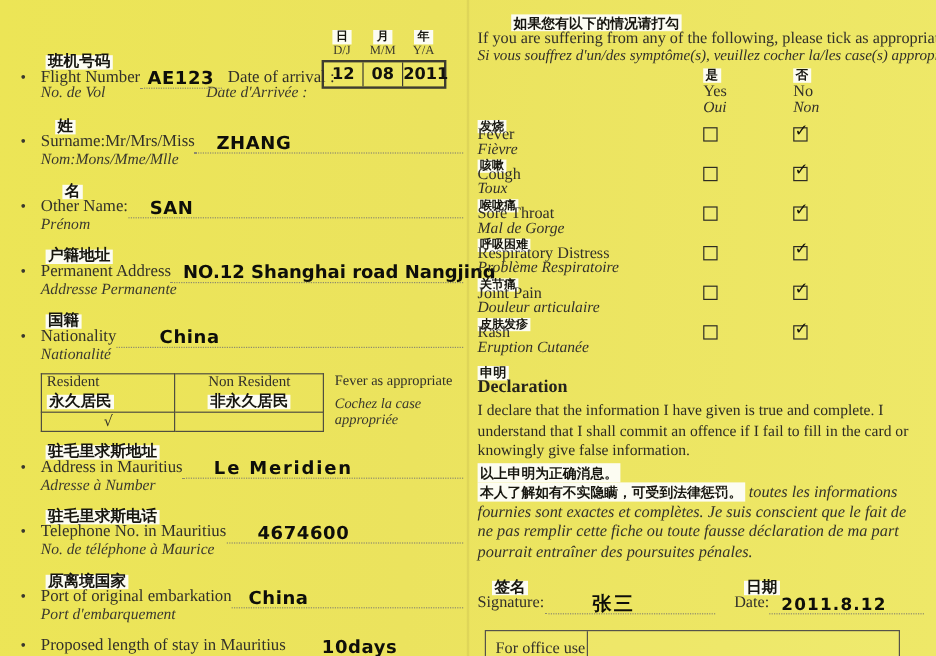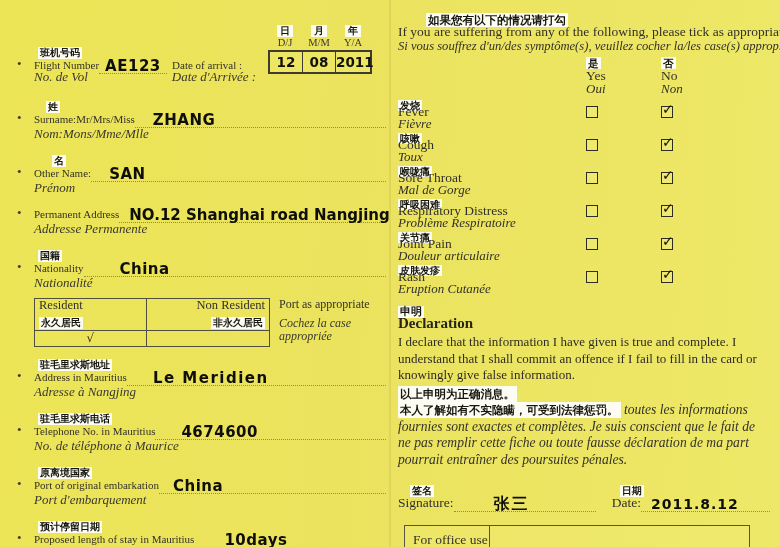--- a/index.html
+++ b/index.html
@@ -9,24 +9,24 @@
     background:linear-gradient(93deg,#ece556 0%,#ebe35e 45%,#eee868 100%);
     font-family:"Liberation Serif","DejaVu Serif",serif;
     color:#32302a;
   }
   .fold{position:absolute;left:389px;top:0;bottom:0;width:2px;background:rgba(110,100,40,0.10);}
 
   
   .hl{
     background:#fcfcf2;color:#17160f;
     font-family:"DejaVu Sans","Liberation Sans",sans-serif;
-    font-weight:bold;font-size:10px;line-height:12px;
+    font-weight:bold;font-size:13px;line-height:12px;
     padding:0 2px;display:inline-block;white-space:nowrap;
   }
-  .en{font-size:11px;line-height:14px;color:#33312a;white-space:nowrap;}
+  .en{font-size:14px;line-height:14px;color:#33312a;white-space:nowrap;}
   .fr{font-style:italic;font-size:13px;line-height:14px;color:#3a382e;white-space:nowrap;}
   .leader{flex:1;border-bottom:1px dotted #8d8a6c;min-width:20px;position:relative;}
   .value{
     font-family:"DejaVu Sans","Liberation Sans",sans-serif;font-weight:bold;
     font-size:15px;line-height:14px;color:#0e0e0a;letter-spacing:0.5px;
     position:relative;bottom:-2px;padding-left:18px;white-space:nowrap;display:inline-block;
   }
 
   
   .col-left{position:absolute;left:12px;top:16px;width:374px;}
@@ -47,21 +47,21 @@
       font-family:"DejaVu Sans","Liberation Sans",sans-serif;font-weight:bold;
       font-size:13.5px;line-height:20px;color:#12110d;border-right:1.5px solid #3e3c30;}
   .dc:last-child{border-right:none;}
   .arrival-label{margin-left:5px;margin-right:2px;}
   .flight-leader{max-width:68px;}
 
   .res-wrap{display:flex;margin-top:10px;padding-left:22px;}
   .res-table{border-collapse:collapse;}
   .res-table td{border:1px solid #504e40;padding:0 4px;vertical-align:top;margin-left:24px;}
   .res-td-l{width:108px;}
-  .res-td-r{width:120px;text-align:right;}
+  .res-td-r{width:120px;text-align:center;}
   .res-en{font-size:12.5px;line-height:13px;}
   .res-mark-row td{height:15px;text-align:center;
       font-family:"DejaVu Sans","Liberation Sans",sans-serif;font-size:12px;line-height:15px;}
   .tick-note{margin-left:9px;width:112px;}
   .tick-en{font-size:12px;line-height:13px;}
   .tick-fr{font-style:italic;font-size:12px;line-height:13px;color:#3a382e;}
 
   
   .col-right{position:absolute;left:398px;top:10px;width:372px;}
   .instr-cn{height:15px;margin-left:28px;}
@@ -169,20 +169,21 @@
       <div class="cn-row" style="padding-left:40px;"><span class="hl">名</span></div>
       <div class="main-row">
         <span class="bullet"></span>
         <span class="en">Other Name:</span>
         <span class="leader"><span class="value">SAN</span></span>
       </div>
       <div class="fr-row"><span class="fr">Prénom</span></div>
     </div>
 
     <div class="fblock">
+      <div class="cn-row"><span class="hl">户籍地址</span></div>
       <div class="main-row">
         <span class="bullet"></span>
         <span class="en">Permanent Address</span>
         <span class="leader"><span class="value" style="padding-left:10px;letter-spacing:0;">NO.12 Shanghai road Nangjing</span></span>
       </div>
       <div class="fr-row"><span class="fr">Addresse Permanente</span></div>
     </div>
 
     <div class="fblock">
       <div class="cn-row"><span class="hl">国籍</span></div>
@@ -207,33 +208,33 @@
             <div><span class="hl">非永久居民</span></div>
           </td>
         </tr>
         <tr class="res-mark-row">
           <td>√</td>
           <td></td>
         </tr>
       </tbody>
         </table>
       <div class="tick-note">
-        <div class="tick-en">Port as appropriate</div>
+        <div class="tick-en">Fever as appropriate</div>
         <div class="tick-fr" style="margin-top:6px;">Cochez la case appropriée</div>
       </div>
     </div>
 
     <div class="fblock" style="margin-top:7px;">
       <div class="cn-row"><span class="hl">驻毛里求斯地址</span></div>
       <div class="main-row">
         <span class="bullet"></span>
         <span class="en">Address in Mauritius</span>
         <span class="leader"><span class="value" style="padding-left:26px;letter-spacing:1.5px;">Le Meridien</span></span>
       </div>
-      <div class="fr-row"><span class="fr">Adresse à Nangjing</span></div>
+      <div class="fr-row"><span class="fr">Adresse à Number</span></div>
     </div>
 
     <div class="fblock">
       <div class="cn-row"><span class="hl">驻毛里求斯电话</span></div>
       <div class="main-row">
         <span class="bullet"></span>
         <span class="en">Telephone No. in Mauritius</span>
         <span class="leader"><span class="value" style="padding-left:26px;">4674600</span></span>
       </div>
       <div class="fr-row"><span class="fr">No. de téléphone à Maurice</span></div>
@@ -243,21 +244,20 @@
       <div class="cn-row"><span class="hl">原离境国家</span></div>
       <div class="main-row">
         <span class="bullet"></span>
         <span class="en">Port of original embarkation</span>
         <span class="leader"><span class="value" style="padding-left:14px;">China</span></span>
       </div>
       <div class="fr-row"><span class="fr">Port d'embarquement</span></div>
     </div>
 
     <div class="fblock">
-      <div class="cn-row"><span class="hl">预计停留日期</span></div>
       <div class="main-row">
         <span class="bullet"></span>
         <span class="en">Proposed length of stay in Mauritius</span>
         <span class="leader"><span class="value" style="padding-left:30px;">10days</span></span>
       </div>
 
     </div>
 
   </div>
 

